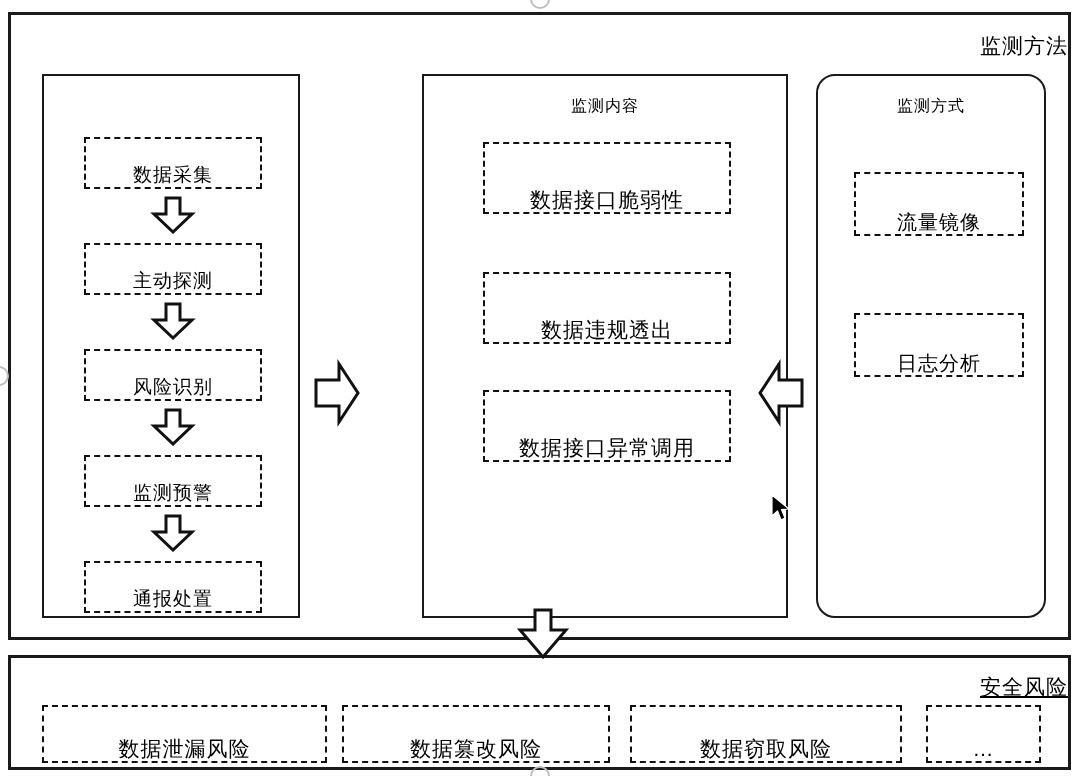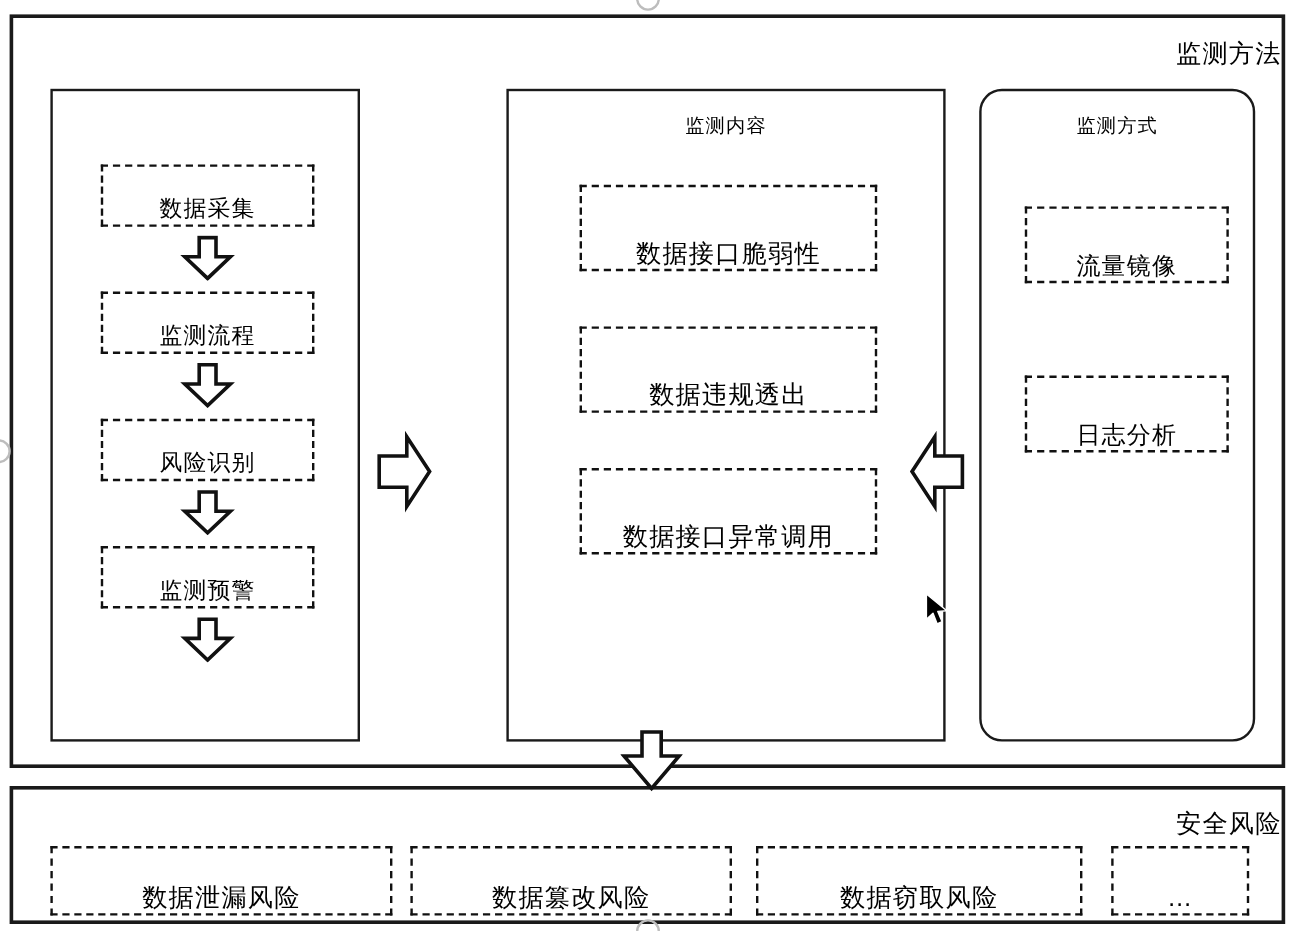--- a/index.html
+++ b/index.html
@@ -36,21 +36,21 @@
   .panel-title {
     position: absolute;
     left: 0; right: 0;
     text-align: right;
     font-size: 21px;
     line-height: 26px;
     letter-spacing: 1px;
     font-weight: 400;
   }
   #panel-methods .panel-title { top: 18px; }
-  #panel-risks   .panel-title { top: 16px; }
+  #panel-risks   .panel-title { top: 16px; text-decoration: underline; }
 
   
   .column {
     position: absolute;
     border: 2px solid #1a1a1a;
     background: #ffffff;
     box-sizing: border-box;
   }
   #col-process { left: 31px;  top: 59px; width: 258px; height: 544px; }
   #col-content { left: 364px; top: 59px; width: 366px; height: 544px; margin-left: 47px; }
@@ -144,21 +144,21 @@
       <div class="dashed-box proc-item" style="top:61px">
         <span class="label">数据采集</span>
       </div>
       <div class="arrow" style="left:105px; top:120px;">
         <svg width="48" height="38" viewBox="0 0 48 38">
           <polygon points="17,2 31,2 31,18 43,18 24,36 5,18 17,18" fill="#ffffff" stroke="#111111" stroke-width="3" stroke-linejoin="miter"></polygon>
         </svg>
       </div>
 
       <div class="dashed-box proc-item" style="top:167px">
-        <span class="label">监测流程</span>
+        <span class="label">主动探测</span>
       </div>
       <div class="arrow" style="left:105px; top:226px;">
         <svg width="48" height="38" viewBox="0 0 48 38">
           <polygon points="17,2 31,2 31,18 43,18 24,36 5,18 17,18" fill="#ffffff" stroke="#111111" stroke-width="3" stroke-linejoin="miter"></polygon>
         </svg>
       </div>
 
       <div class="dashed-box proc-item" style="top:273px">
         <span class="label">风险识别</span>
       </div>
@@ -170,32 +170,35 @@
 
       <div class="dashed-box proc-item" style="top:379px">
         <span class="label">监测预警</span>
       </div>
       <div class="arrow" style="left:105px; top:438px;">
         <svg width="48" height="38" viewBox="0 0 48 38">
           <polygon points="17,2 31,2 31,18 43,18 24,36 5,18 17,18" fill="#ffffff" stroke="#111111" stroke-width="3" stroke-linejoin="miter"></polygon>
         </svg>
       </div>
 
+      <div class="dashed-box proc-item" style="top:485px">
+        <span class="label">通报处置</span>
+      </div>
     </div>
 
     <div class="arrow" style="left:302px; top:343px;">
       <svg width="48" height="70" viewBox="0 0 48 70">
         <polygon points="3,22 26,22 26,6 45,35 26,64 26,48 3,48" fill="#ffffff" stroke="#111111" stroke-width="3" stroke-linejoin="miter"></polygon>
       </svg>
     </div>
 
     <div class="column" id="col-content">
       <div class="column-title">监测内容</div>
 
-      <div class="dashed-box cont-item" style="top:78px">
+      <div class="dashed-box cont-item" style="top:66px">
         <span class="label">数据接口脆弱性</span>
       </div>
       <div class="dashed-box cont-item" style="top:196px">
         <span class="label">数据违规透出</span>
       </div>
       <div class="dashed-box cont-item" style="top:314px">
         <span class="label">数据接口异常调用</span>
       </div>
     </div>
 

